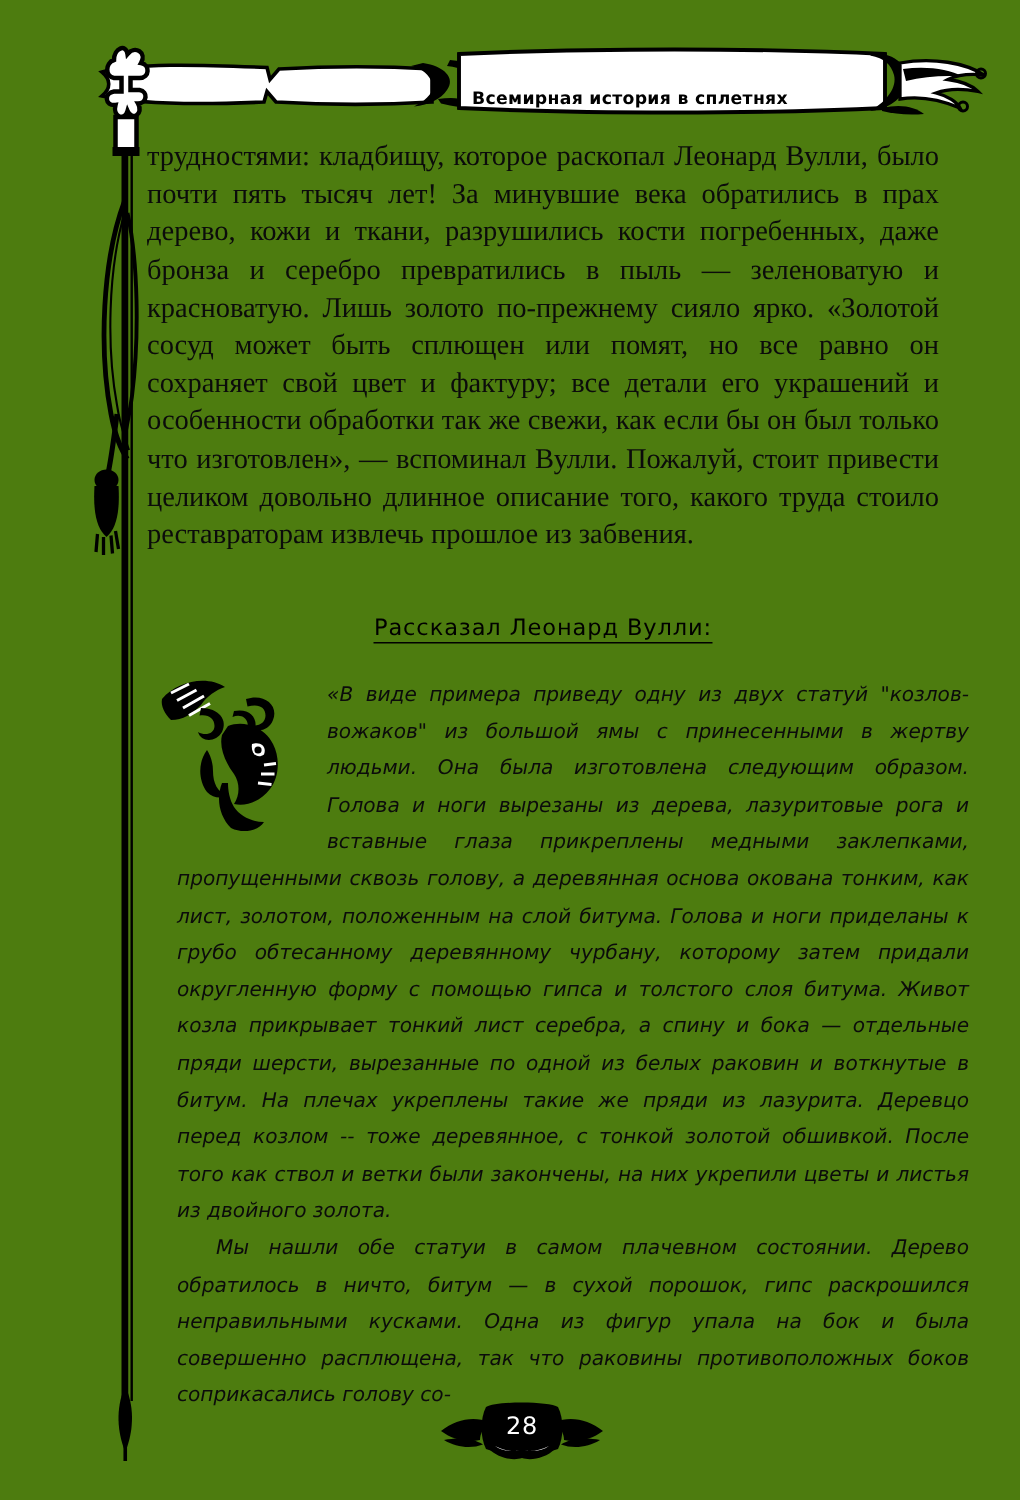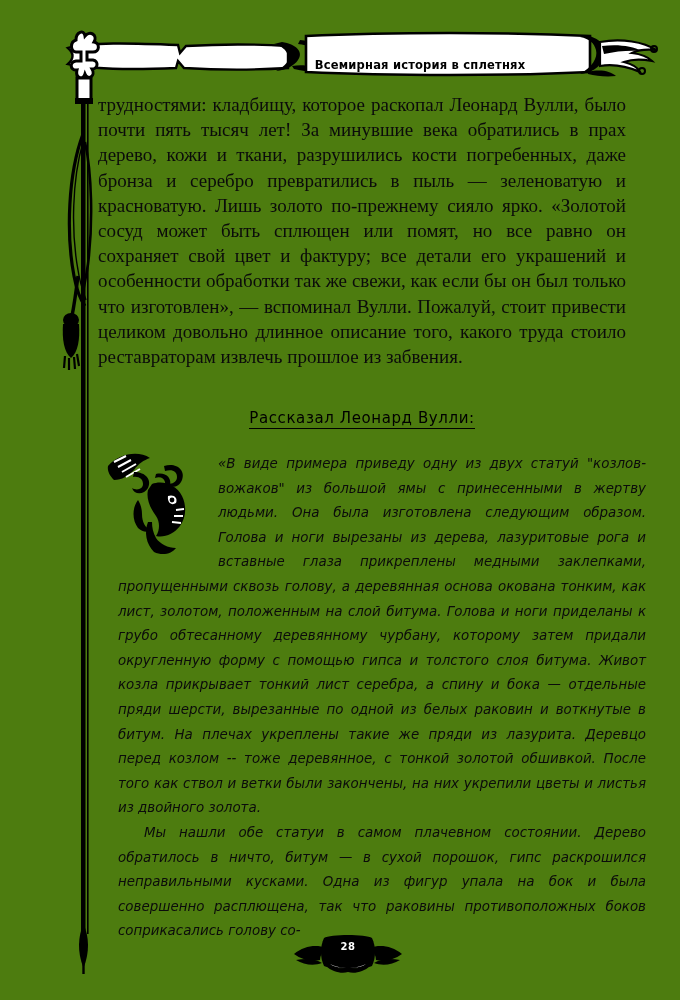--- a/index.html
+++ b/index.html
@@ -135,22 +135,22 @@
     height: 44px;
   }
   #folio svg { display: block; }
   #folio-number {
     position: absolute;
     left: 0;
     top: 9px;
     width: 112px;
     text-align: center;
     font-family: "DejaVu Sans", sans-serif;
-    font-size: 10px;
-    font-weight: 700;
+    font-size: 16px;
+    font-weight: 400;
     color: #ffffff;
     letter-spacing: .5px;
   }
 </style>
 </head>
 <body>
 
 <div id="page">
 
   <div id="banner-wrap">

